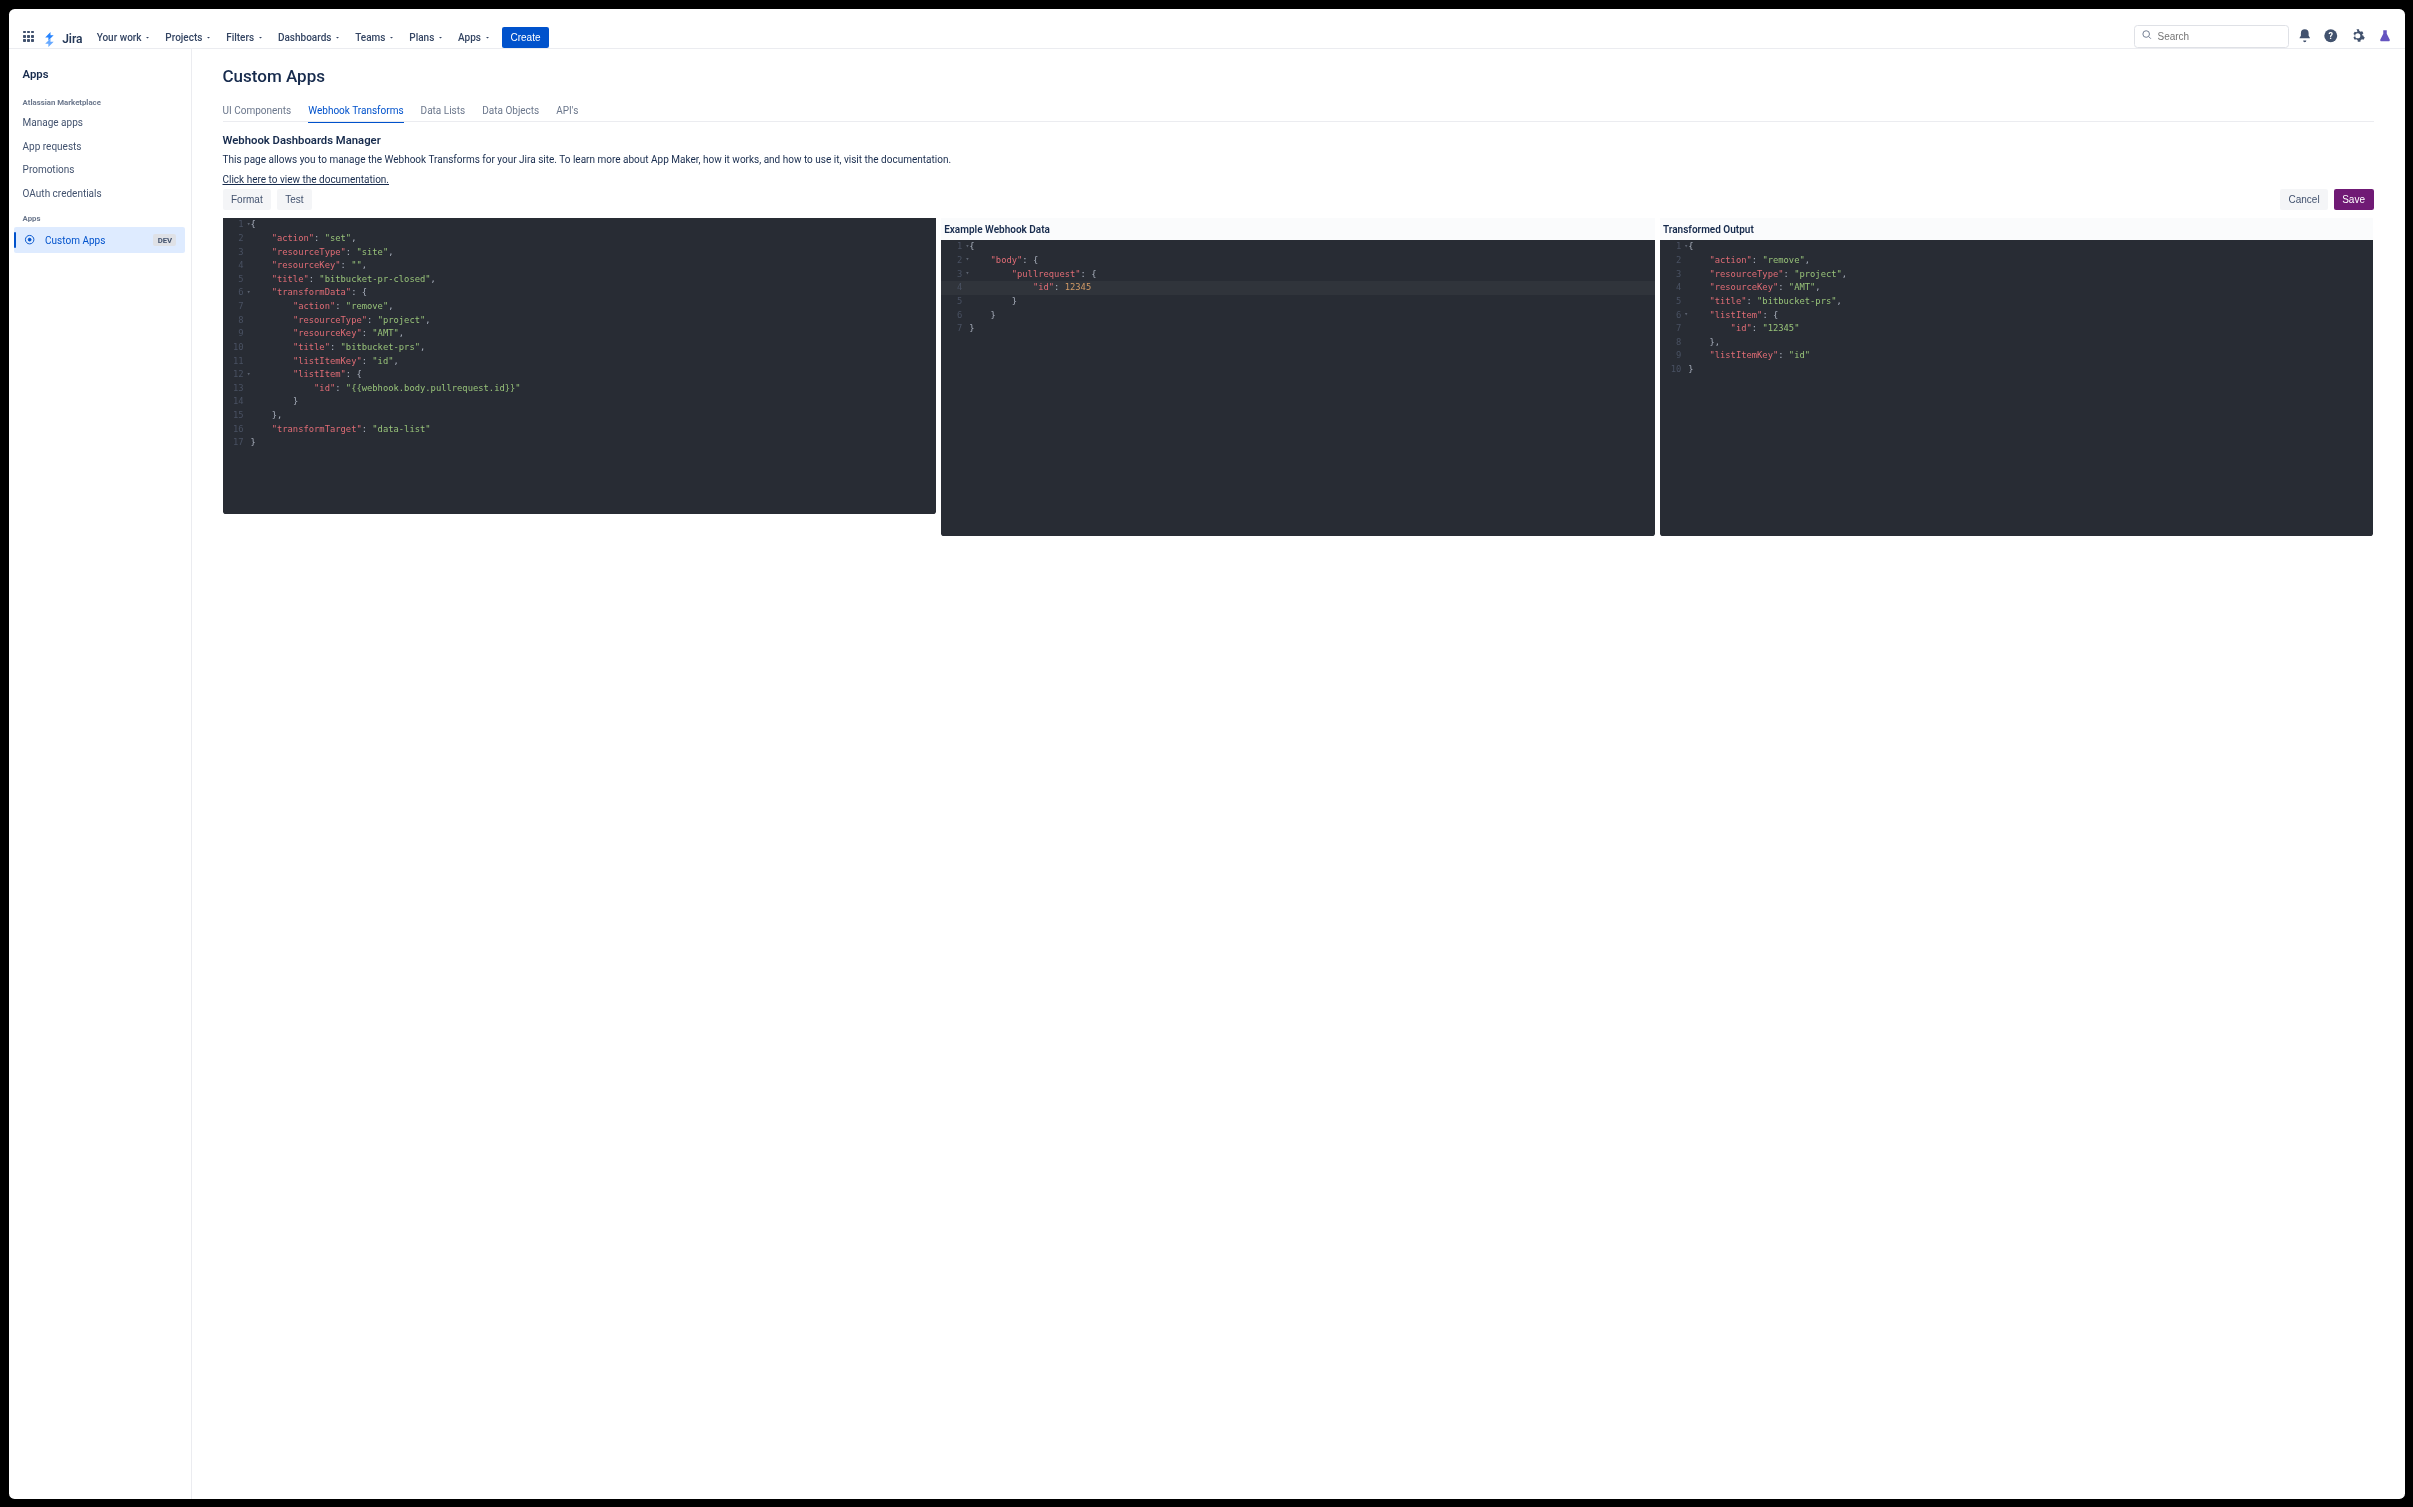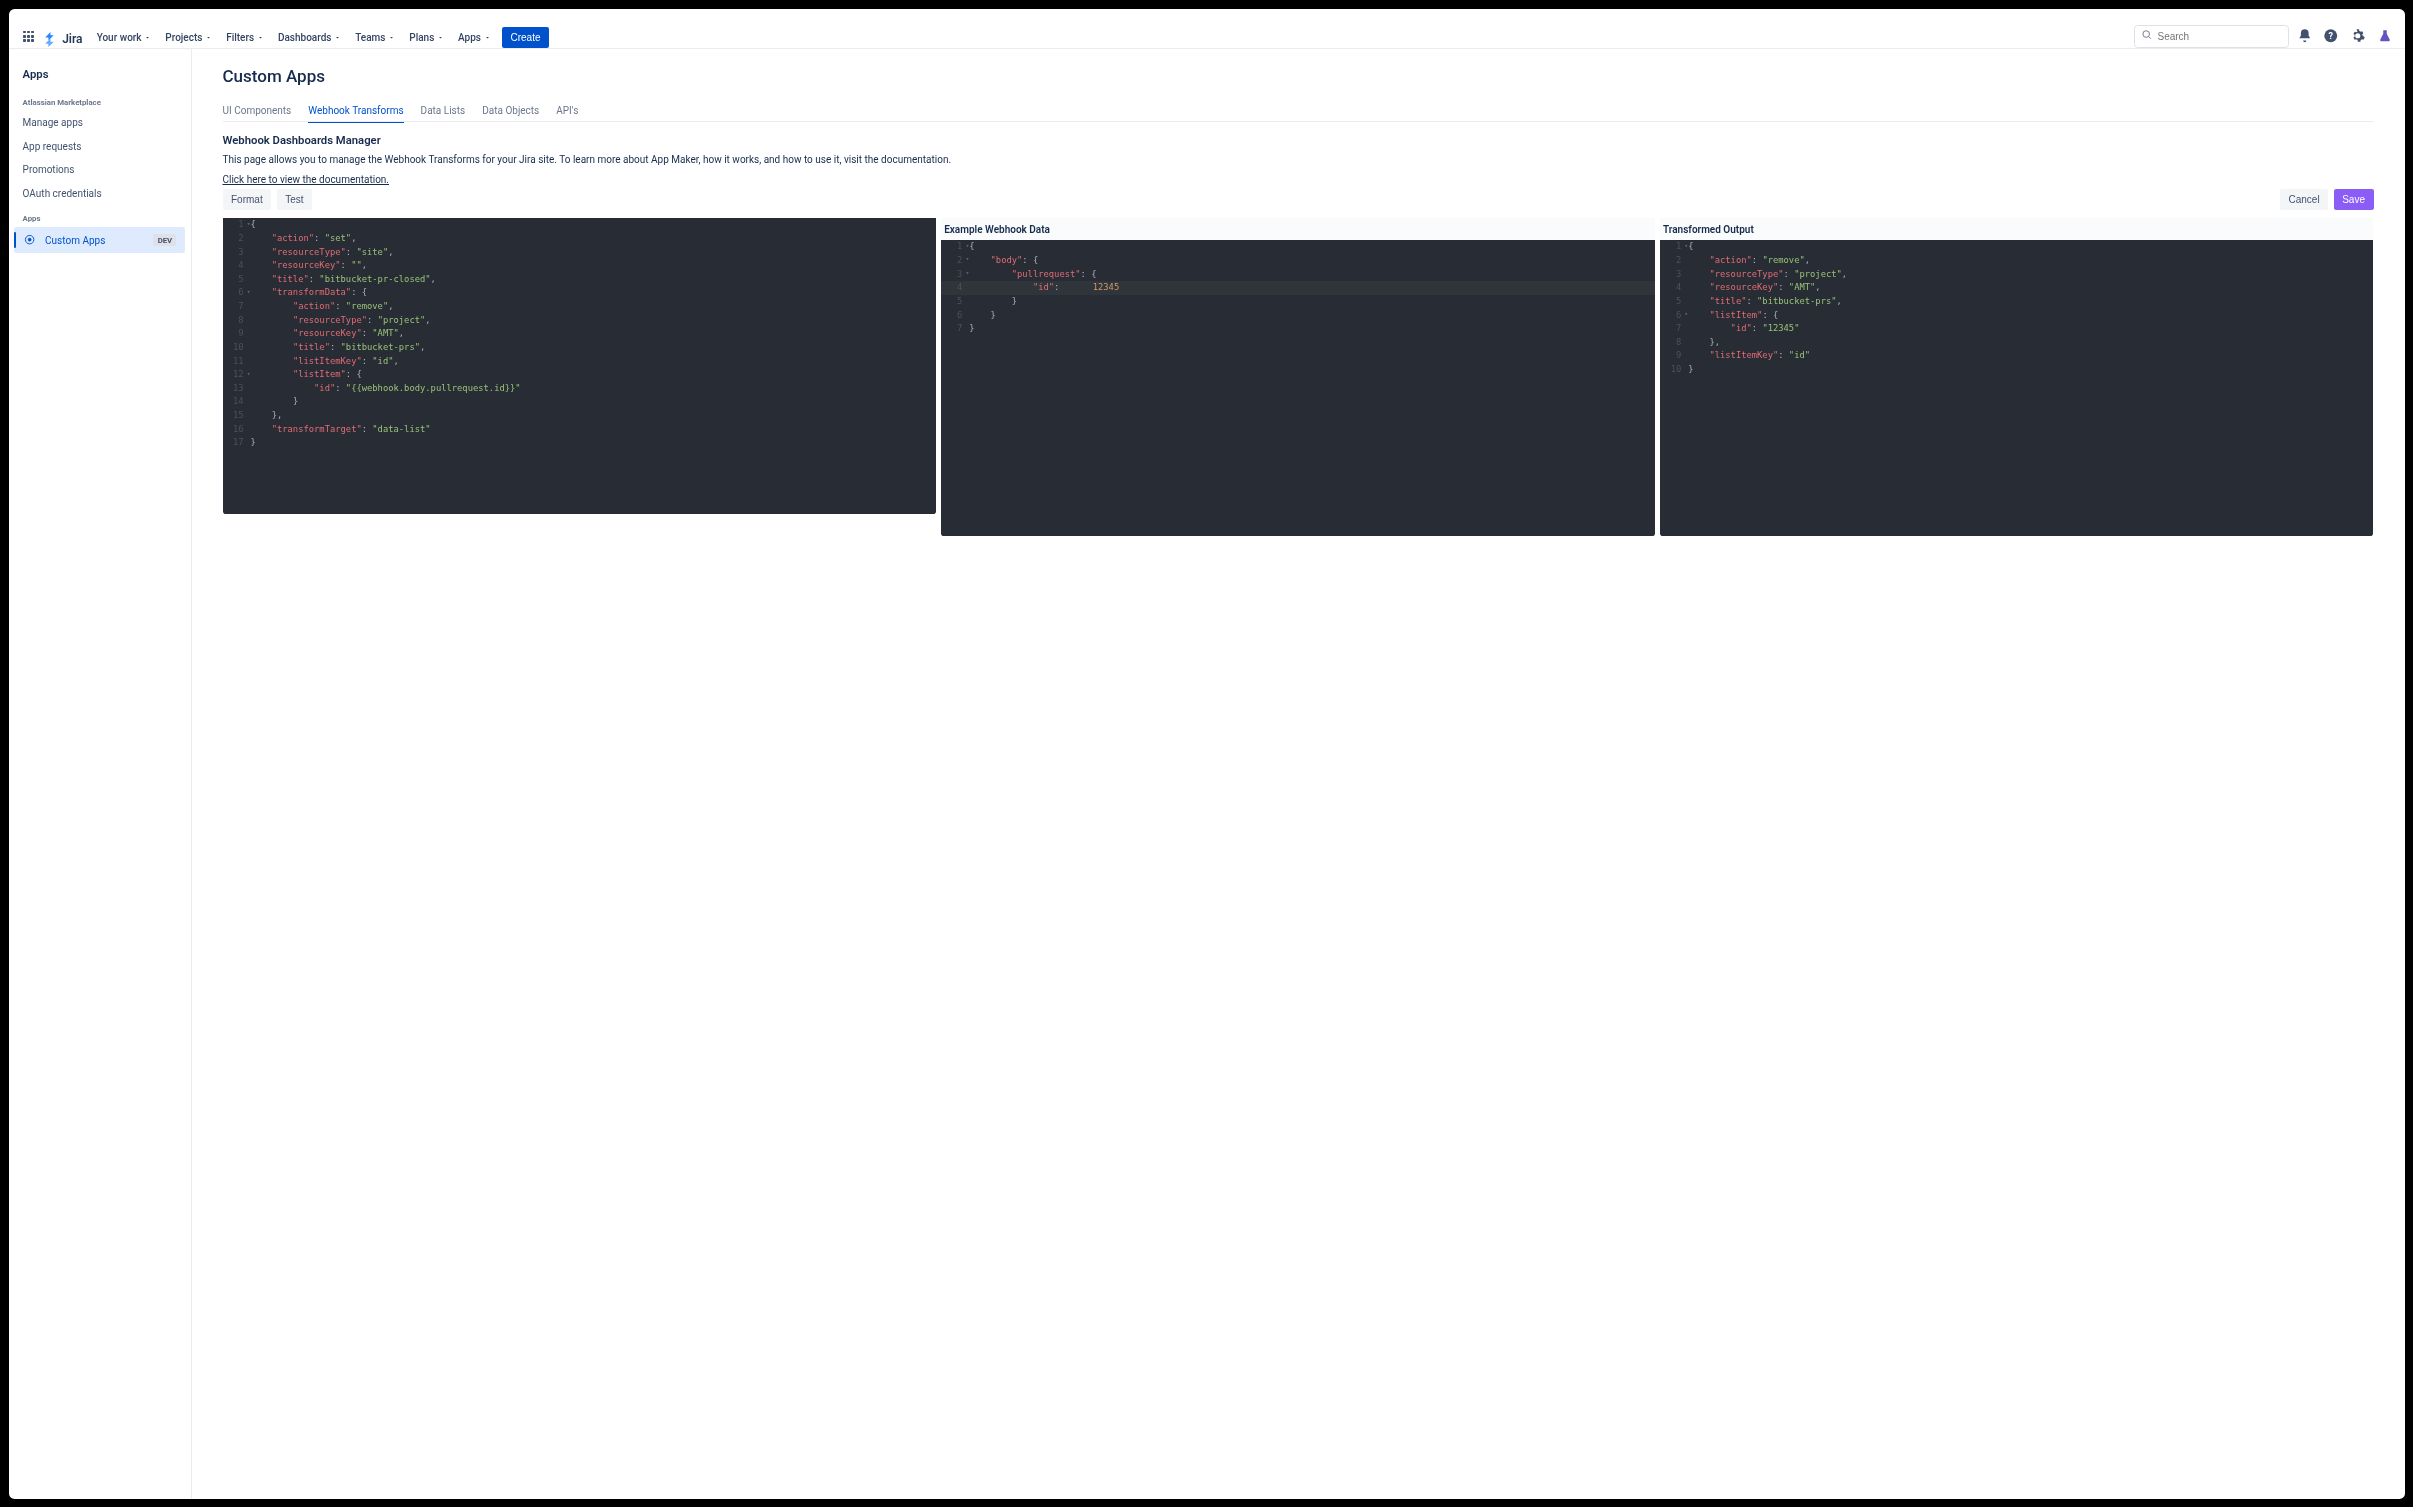--- a/index.html
+++ b/index.html
@@ -34,33 +34,33 @@
 .page-title { font-size: 17px; font-weight: 500; color: #172b4d; margin-bottom: 14px; }
 .tabs { display: flex; border-bottom: 1.4px solid #ebecf0; margin-bottom: 11.3px; gap: 17px; }
 .tab { font-size: 10px; font-weight: 400; color: #6b778c; padding: 5.6px 0; cursor: pointer; border-bottom: 1.4px solid transparent; margin-bottom: -1.4px; }
 .tab.active { color: #0052cc; border-bottom-color: #0052cc; }
 .section-title { font-size: 11.3px; font-weight: 600; color: #172b4d; margin-bottom: 5.6px; }
 .description { font-size: 10px; color: #172b4d; margin-bottom: 5.6px; line-height: 1.5; }
 .doc-link { font-size: 10px; color: #172b4d; text-decoration: underline; cursor: pointer; display: inline-block; margin-bottom: 4px; }
 .action-bar { display: flex; align-items: center; margin-bottom: 8.5px; gap: 5.6px; }
 .btn { border: none; padding: 5px 8.5px; border-radius: 2.1px; font-size: 10px; font-weight: 500; cursor: pointer; }
 .btn-default { background: #f4f5f7; color: #42526e; }
-.btn-primary { background: #8b5cf6; color: #fff; }
+.btn-primary { background: #701a75; color: #fff; }
 .spacer { flex: 1; }
 .editor-row { display: flex; gap: 5.6px; }
 .editor-col { flex: 1; min-width: 0; }
 .editor-label { font-size: 10px; font-weight: 600; color: #172b4d; padding: 5.6px 2.8px; background: #fafbfc; }
 .editor { background: #282c34; color: #abb2bf; font-family: "SF Mono", Monaco, Menlo, Consolas, monospace; font-size: 8.8px; line-height: 1.55; min-height: 296px; border-radius: 0 0 2.8px 2.8px; overflow-x: auto; }
 .editor-line { display: flex; white-space: pre; }
 .gutter { width: 28px; text-align: right; padding-right: 7px; color: #495162; user-select: none; flex-shrink: 0; position: relative; }
 .fold { position: absolute; right: 0; top: 1.4px; color: #5c6370; font-size: 6.4px; }
 .code { flex: 1; }
 .tok-key { color: #e06c75; }
 .tok-str { color: #98c379; }
-.tok-num { color: #d19a66; margin-left: 28px; }
+.tok-num { color: #d19a66; }
 .tok-punc { color: #abb2bf; }
 .hl-line { background: rgba(255,255,255,0.04); }
 </style>
 </head>
 <body>
 
 <div class="app-frame">
 
   <div class="topbar">
     <div class="app-switcher-btn">

